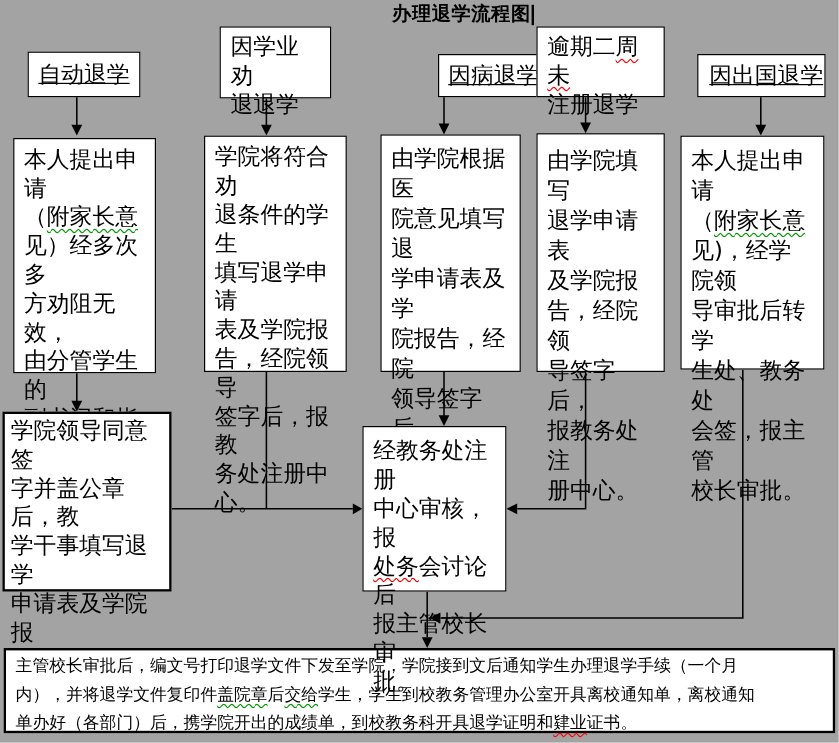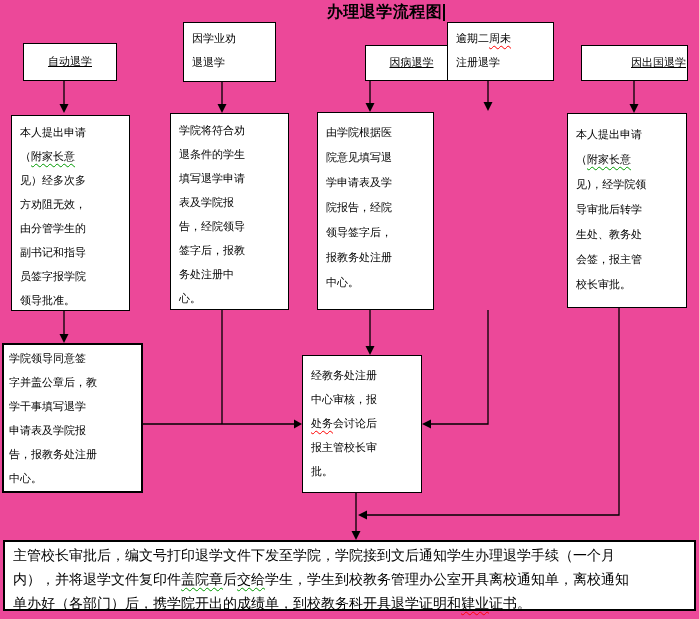--- a/index.html
+++ b/index.html
@@ -1,19 +1,19 @@
 <!DOCTYPE html>
 <html><head>
 <meta charset="utf-8">
 <style>
   html,body{margin:0;padding:0;background:#ffffff;}
   .canvas{
     position:relative;
     width:699px;height:619px;
-    background:#ec4899;
+    background:#a3a3a3;
     font-family:"DejaVu Sans", sans-serif;
     color:#000;
     overflow:hidden;
   }
   .flow-title{
     position:absolute;
     left:316px;top:2px;width:140px;height:20px;
     font-size:16px;font-weight:bold;
     display:flex;align-items:center;justify-content:center;
     letter-spacing:0.5px;
@@ -23,21 +23,21 @@
     display:inline-block;
     width:2px;height:17px;
     background:#000;
     margin-left:1px;
   }
   .box{
     position:absolute;
     background:#ffffff;
     border:1px solid #000;
     box-sizing:border-box;
-    font-size:11px;
+    font-size:19px;
     line-height:24px;
     padding:5px 8px;
     white-space:pre-line;
   }
   .box.center{
     display:flex;align-items:center;justify-content:center;
     padding:1px;white-space:nowrap;text-decoration:underline;
   }
   .box.thick{border-width:2px;}
   .lh25{line-height:25px;}
@@ -145,20 +145,27 @@
 心。</span></div>
 
   <div class="box lh25" style="left:317px;top:112px;width:117px;height:198px;padding-top:7px;"><span>由学院根据医
 院意见填写退
 学申请表及学
 院报告，经院
 领导签字后，
 报教务处注册
 中心。</span></div>
 
+  <div class="box lh25" style="left:447px;top:111px;width:107px;height:199px;padding-top:10px;"><span>由学院填写
+退学申请表
+及学院报
+告，经院领
+导签字后，
+报教务处注
+册中心。</span></div>
 
   <div class="box lh25" style="left:567px;top:113px;width:120px;height:195px;padding-top:8px;"><span>本人提出申请
 （</span><span class="wavy-green">附家长意</span><span>
 见)，经学院领
 导审批后转学
 生处、教务处
 会签，报主管
 校长审批。</span></div>
 
   <div class="box thick" style="left:2px;top:343px;width:141px;height:150px;padding:2px 5px;"><span>学院领导同意签

